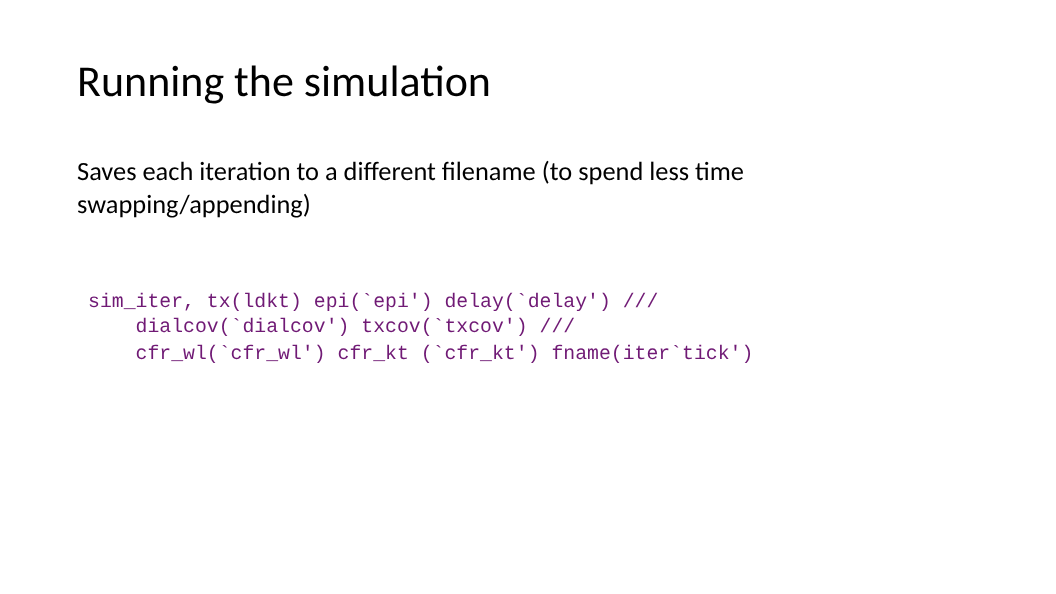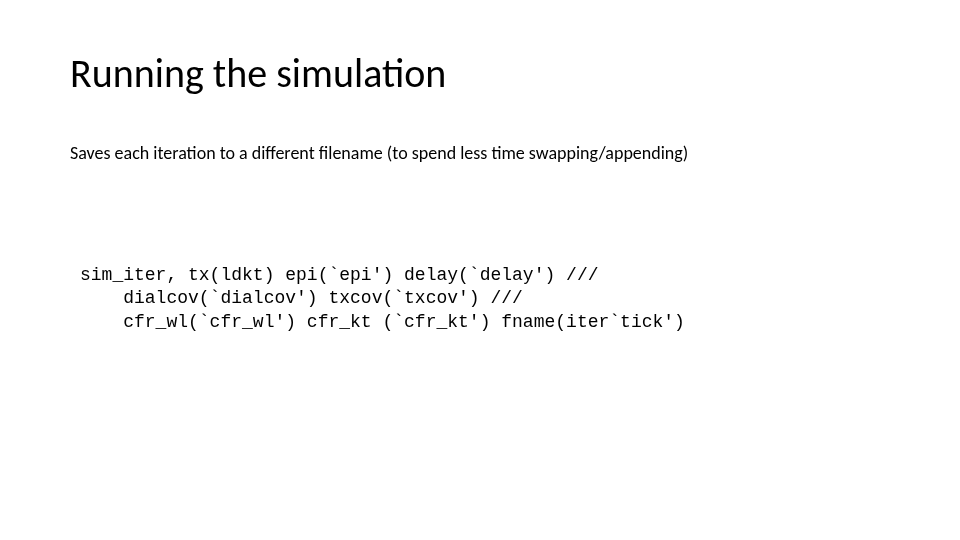--- a/index.html
+++ b/index.html
@@ -23,34 +23,34 @@
     top: 52px;
     font-size: 40px;
     font-weight: 400;
     line-height: 1.1;
   }
   .body-text {
     position: absolute;
     left: 70px;
     top: 142px;
     width: 820px;
-    font-size: 18px;
+    font-size: 24px;
     line-height: 1.25;
     font-weight: 400;
   }
   .code-block {
     position: absolute;
     left: 80px;
     top: 264px;
     width: 810px;
     font-family: Consolas, "Courier New", monospace;
     font-size: 18px;
     line-height: 1.3;
     white-space: pre;
-    color: #000000;
+    color: #701a75;
   }
 </style>
 </head>
 <body>
 
 <div class="slide">
 
   <div class="title">Running the simulation</div>
 
   <div class="body-text">Saves each iteration to a different filename (to spend less time swapping/appending)</div>

